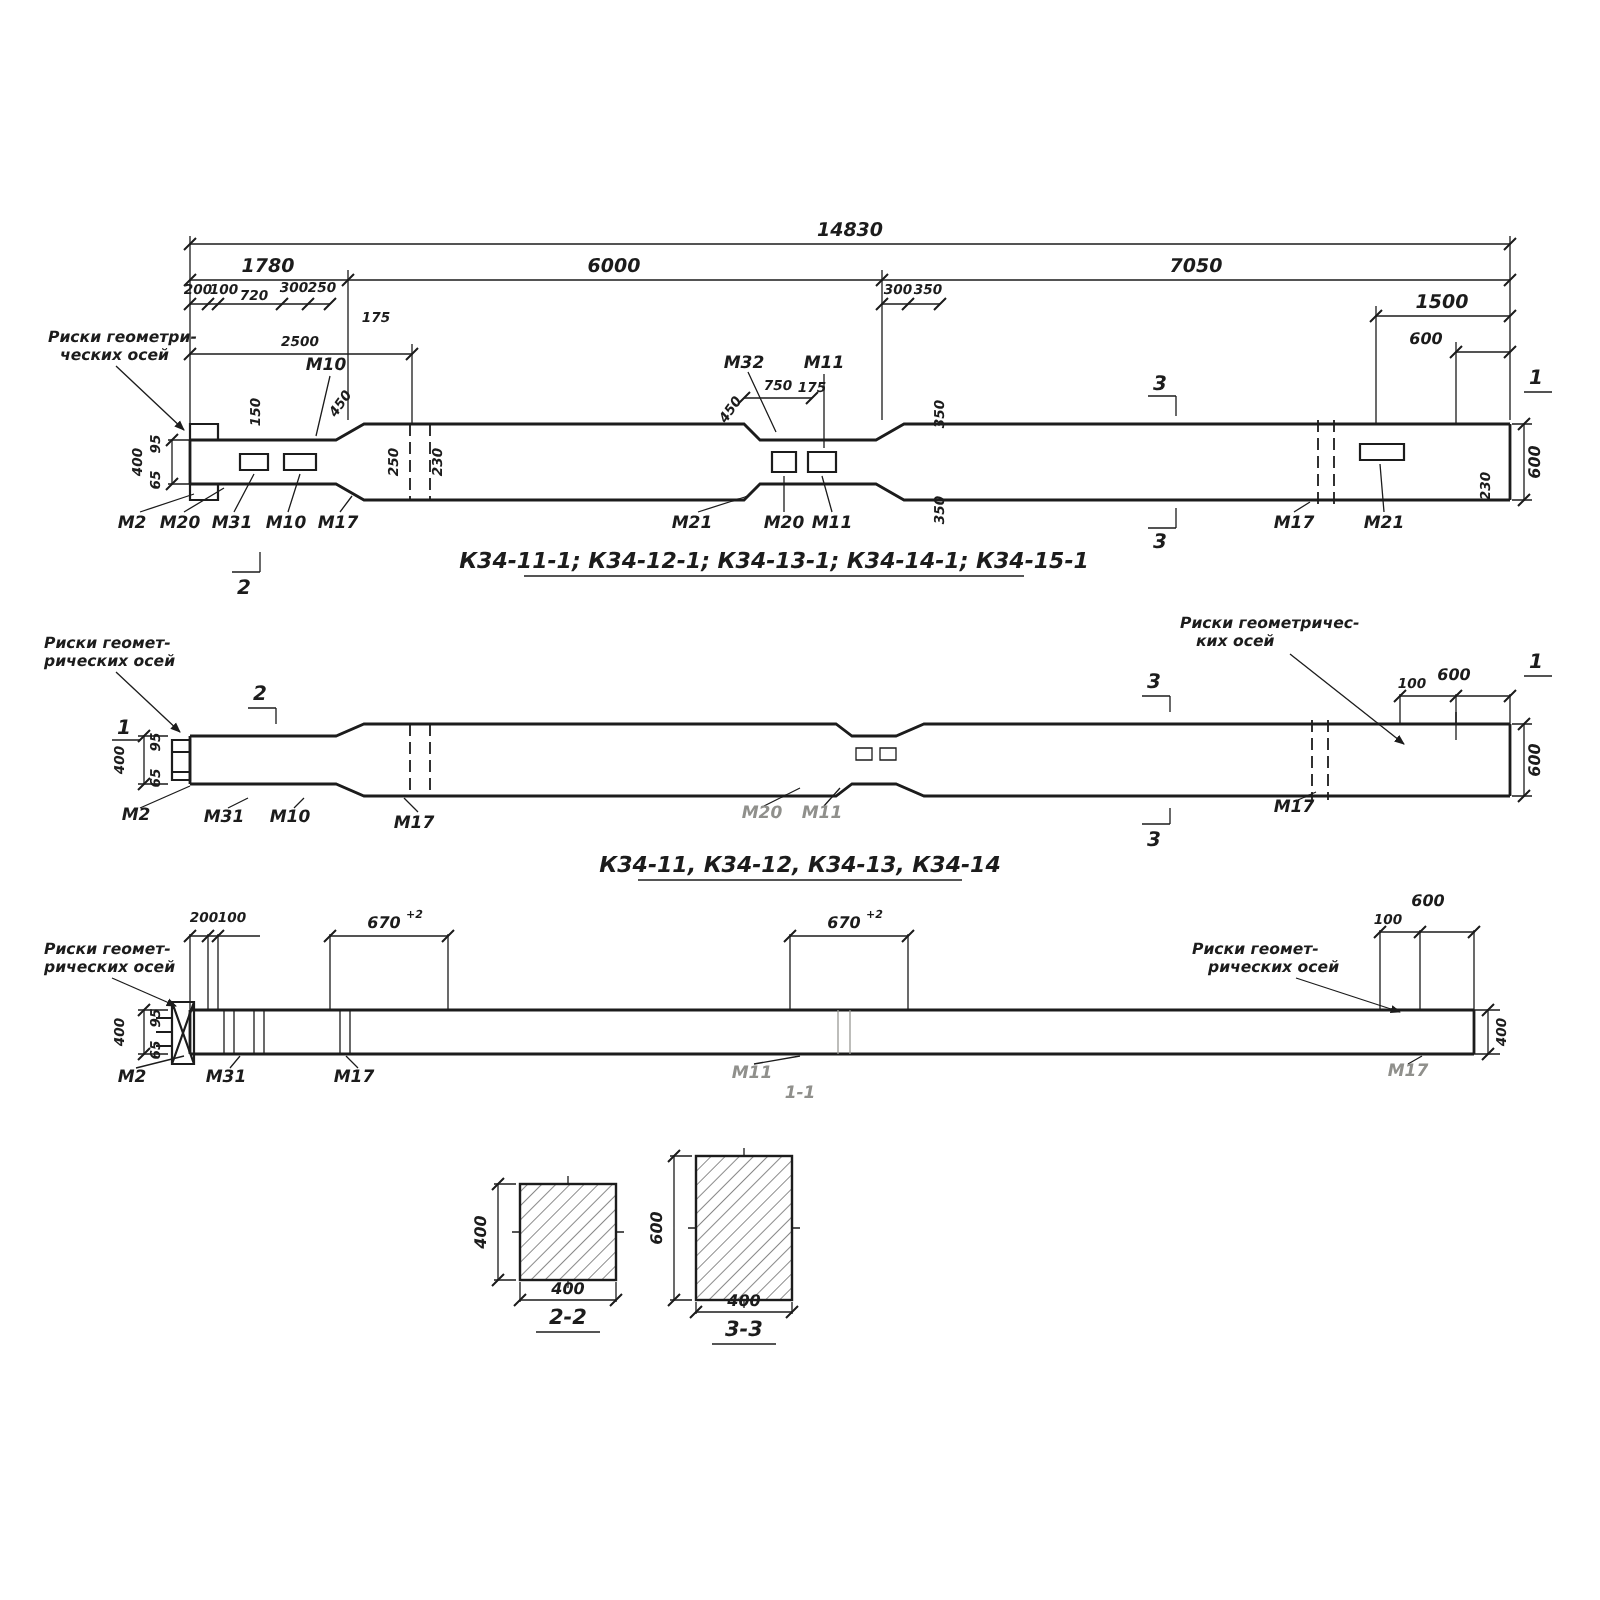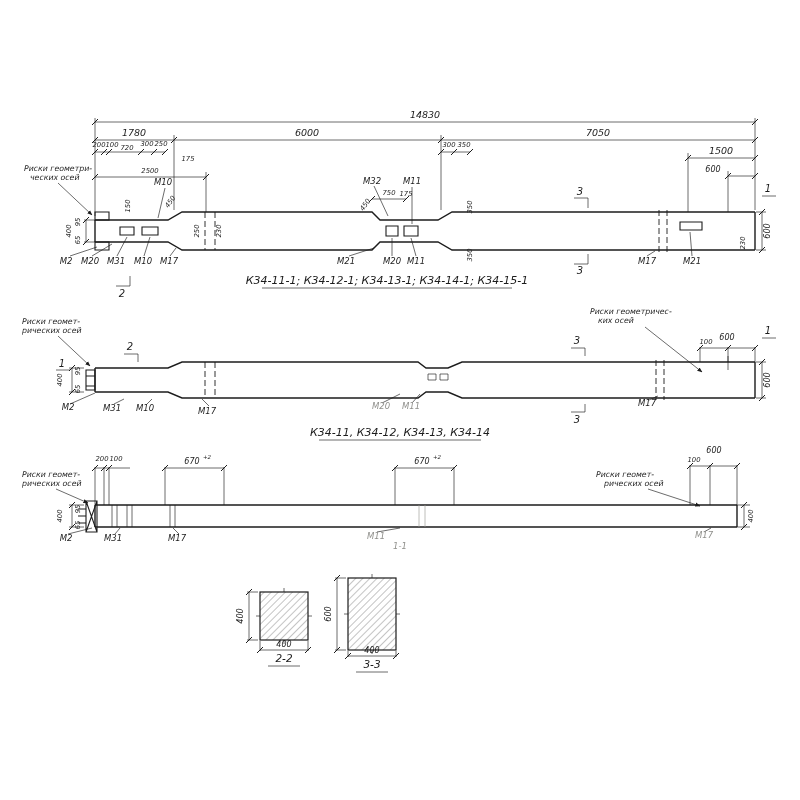--- a/index.html
+++ b/index.html
@@ -1,16 +1,16 @@
 <!DOCTYPE html>
 <html><head>
 <meta charset="utf-8">
 <style>
   html,body{margin:0;padding:0;background:#ffffff;}
-  .page{width:800px;height:800px;background:#ffffff;position:relative;overflow:hidden;}
+  .page{width:800px;height:800px;background:#ffffff;position:relative;overflow:hidden;font-weight:bold;}
   svg{display:block;}
   text{font-family:"DejaVu Sans","Liberation Sans",sans-serif;font-style:italic;fill:#1c1c1c;}
   .D{font-size:9.5px;text-anchor:middle;}
   .d{font-size:8px;text-anchor:middle;}
   .tiny{font-size:6.8px;text-anchor:middle;}
   .sup{font-size:5.5px;text-anchor:start;}
   .m{font-size:8.5px;text-anchor:middle;}
   .n{font-size:7.8px;text-anchor:start;}
   .f{font-size:10px;text-anchor:middle;}
   .cap{font-size:11px;text-anchor:middle;}

